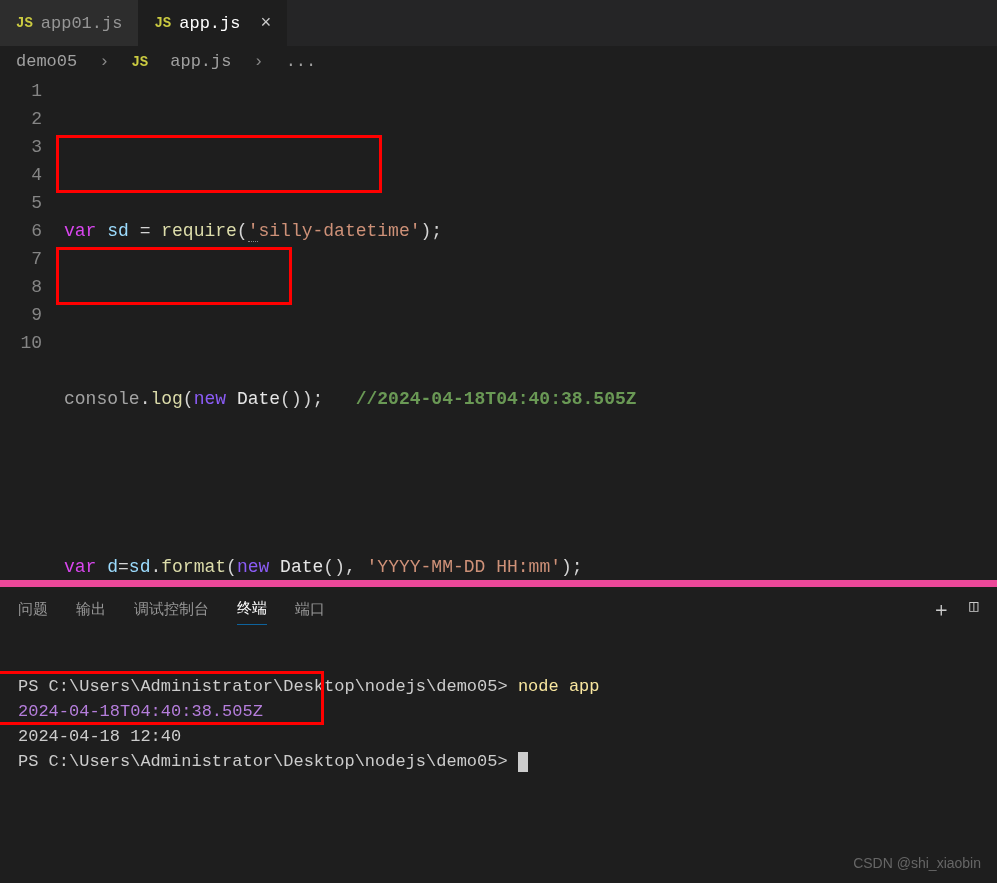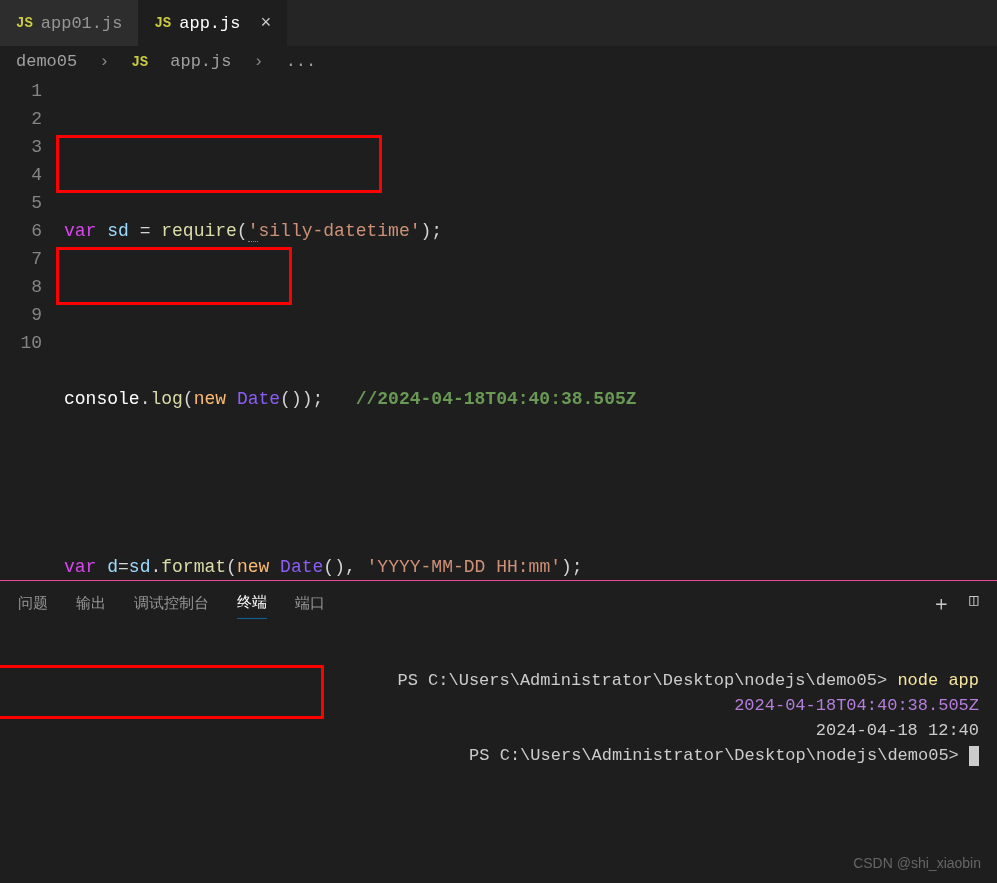--- a/index.html
+++ b/index.html
@@ -67,42 +67,41 @@
   user-select: none;
 }
 .gutter .ln { height: 28px; }
 .code {
   flex: 1;
   white-space: pre;
   position: relative;
 }
 .code-line { height: 28px; }
 .k-var { color: #d946ef; }
-.k-new { color: #fdba74; }
+.k-new { color: #8b5cf6; }
 .k-id { color: #9cdcfe; }
 .k-fn { color: #dcdcaa; }
-.k-cls { color: #8b5cf6; }
+.k-cls { color: #e5e5e5; }
 .k-str { color: #ce9178; }
 .k-cmt { color: #6a9955; font-weight: bold; }
 .k-pun { color: #d4d4d4; }
-.k-obj { color: #ffffff; }
+.k-obj { color: #a3a3a3; }
 .redbox {
   position: absolute;
   border: 3px solid #ff0000;
   pointer-events: none;
 }
 .panel {
   position: absolute;
   left: 0;
   right: 0;
   top: 580px;
   bottom: 0;
   background: #1e1e1e;
-  border-top: 1px solid #ec4899;
-  text-align: right;
+  border-top: 7px solid #ec4899;
 }
 .panel-tabs {
   display: flex;
   align-items: center;
   height: 44px;
   padding: 0 18px;
   gap: 28px;
   font-size: 15px;
 }
 .panel-tab { color: #969696; cursor: pointer; padding: 6px 0; }

